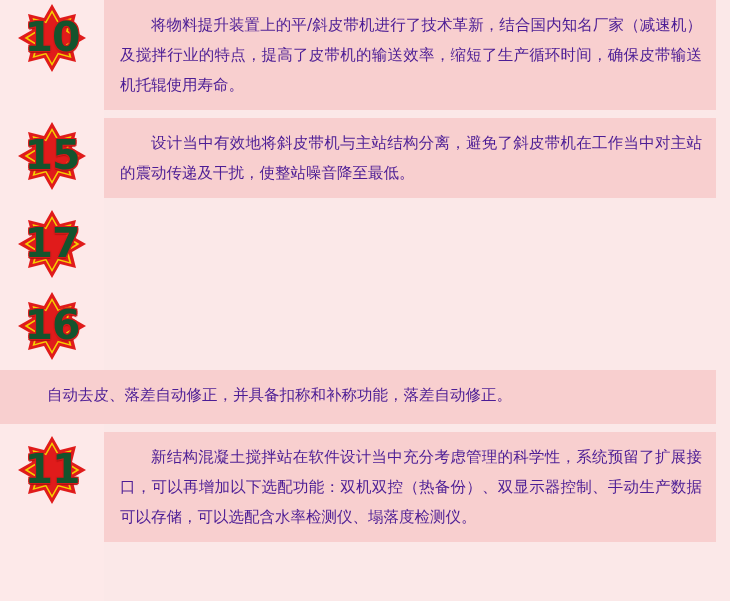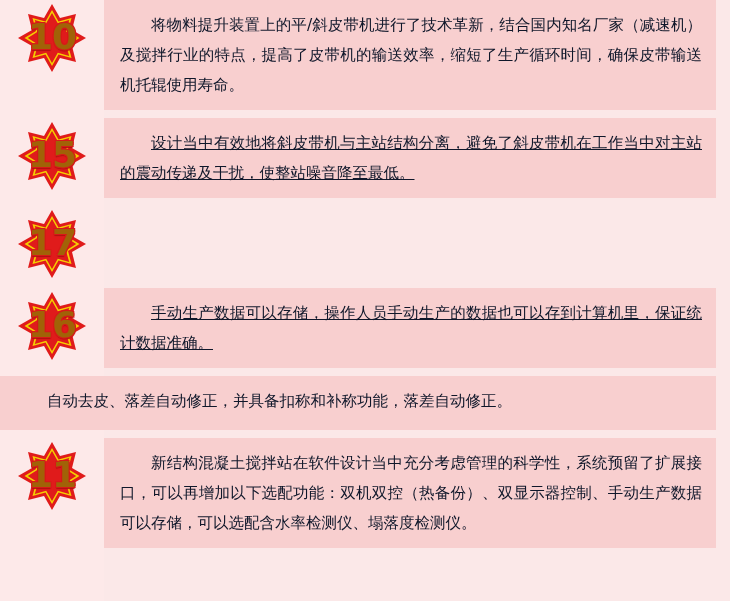--- a/index.html
+++ b/index.html
@@ -61,51 +61,51 @@
   .badge svg {
     position: absolute;
     left: 0;
     top: 0;
   }
   .badge .num {
     position: relative;
     z-index: 3;
     font-family: "DejaVu Sans", "Liberation Sans", sans-serif;
     font-weight: bold;
-    font-size: 36px;
-    color: #a16207;
+    font-size: 41px;
+    color: #14532d;
     letter-spacing: -1px;
     text-shadow:
       -1px -1px 0 #d81818,
        1px -1px 0 #d81818,
       -1px  1px 0 #d81818,
        1px  1px 0 #d81818,
        0px  2px 1px #b01010;
     line-height: 1;
     margin-top: -2px;
   }
   .text-box {
     flex: 1 1 auto;
     background: #f8cfcf;
-    color: #0f172a;
+    color: #4c1d95;
     font-size: 15.5px;
     line-height: 30px;
     padding: 10px 14px 10px 16px;
     margin-right: 14px;
     box-sizing: border-box;
     text-align: justify;
     text-justify: inter-ideograph;
   }
   .text-box p {
     margin: 0;
     text-indent: 2em;
   }
   
   .item.h3 .text-box { min-height: 100px; }
-  .item.h2 .text-box { min-height: 70px; text-decoration: underline; }
+  .item.h2 .text-box { min-height: 70px; }
   .item.h1 .text-box { min-height: 54px; }
 </style>
 </head>
 <body>
 
 <div id="page">
   <div id="left-band"></div>
   <div id="list">
 
     <div class="item h3">
@@ -157,23 +157,20 @@
       <div class="badge-wrap">
         <div class="badge">
           <svg width="72" height="72" viewBox="0 0 72 72">
             <path d="M36 2 L44 16 L60 12 L56 28 L70 36 L56 44 L60 60 L44 56 L36 70 L28 56 L12 60 L16 44 L2 36 L16 28 L12 12 L28 16 Z" fill="#e01b1b"></path>
             <path d="M36 8 L42.5 19.5 L55.5 16 L52 29 L63.5 36 L52 43 L55.5 56 L42.5 52.5 L36 64 L29.5 52.5 L16.5 56 L20 43 L8.5 36 L20 29 L16.5 16 L29.5 19.5 Z" fill="#f5d800" opacity="0.95"></path>
             <path d="M36 11 L41.8 21.2 L53.2 18 L50 29.4 L60.2 36 L50 42.6 L53.2 54 L41.8 50.8 L36 61 L30.2 50.8 L18.8 54 L22 42.6 L11.8 36 L22 29.4 L18.8 18 L30.2 21.2 Z" fill="#e01b1b"></path>
           </svg>
           <span class="num">16</span>
         </div>
       </div>
-      <div class="text-box">
-        <p>手动生产数据可以存储，操作人员手动生产的数据也可以存到计算机里，保证统计数据准确。</p>
-      </div>
     </div>
 
     <div class="item h1">
       <div class="text-box">
         <p>自动去皮、落差自动修正，并具备扣称和补称功能，落差自动修正。</p>
       </div>
     </div>
 
     <div class="item h3">
       <div class="badge-wrap">

